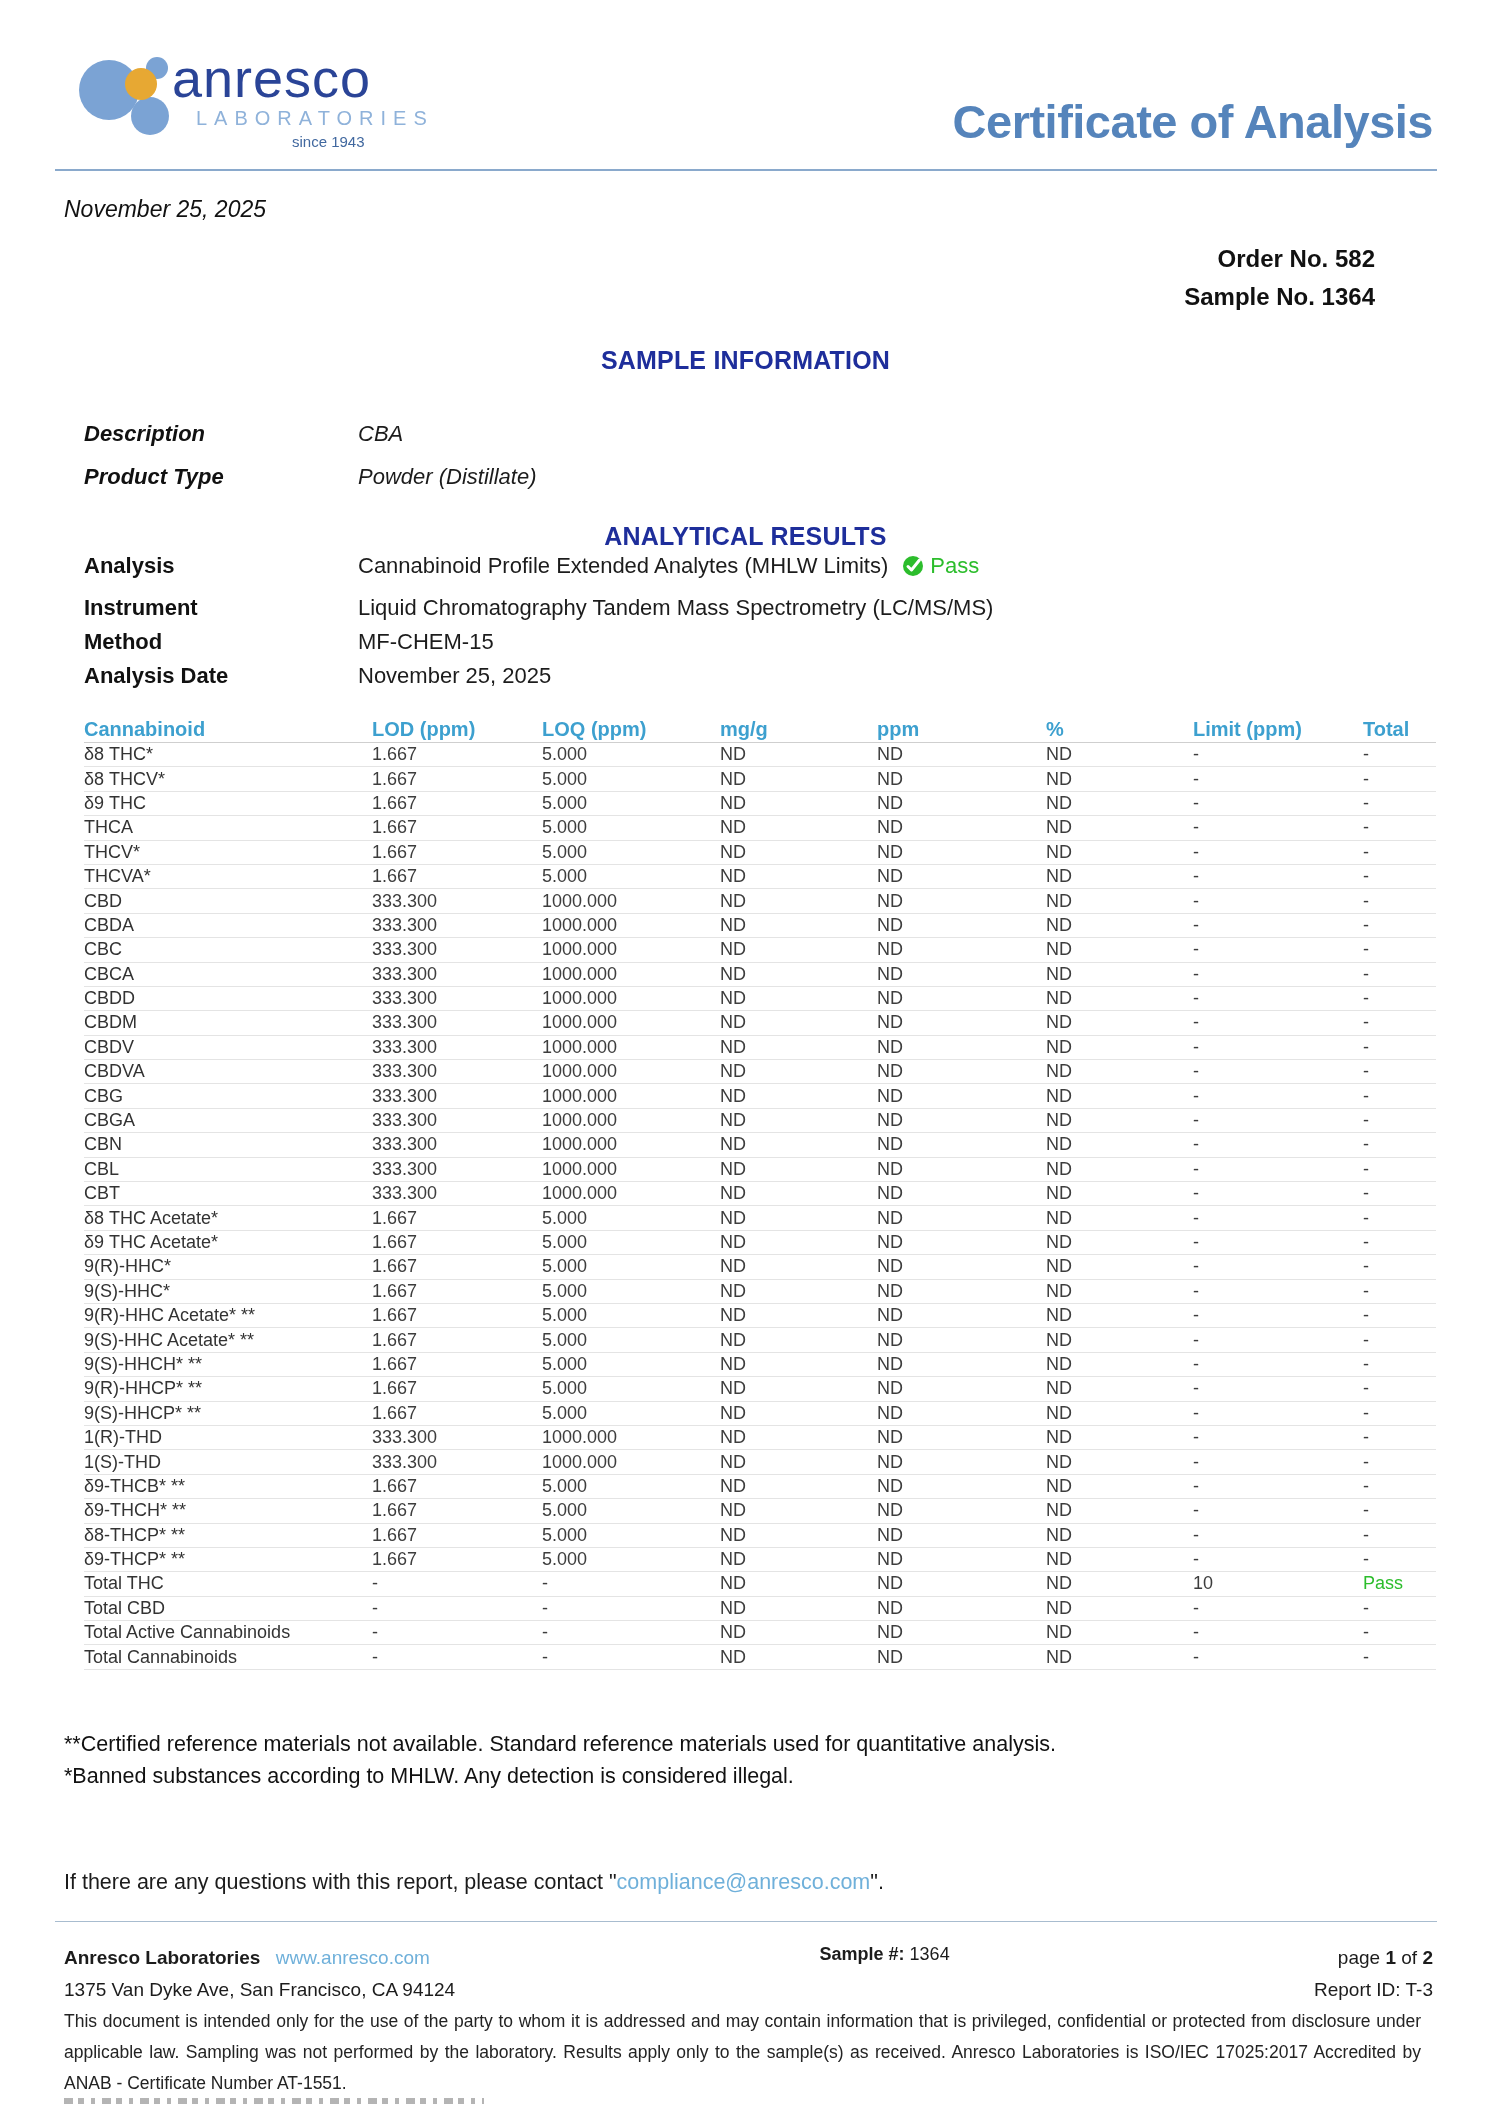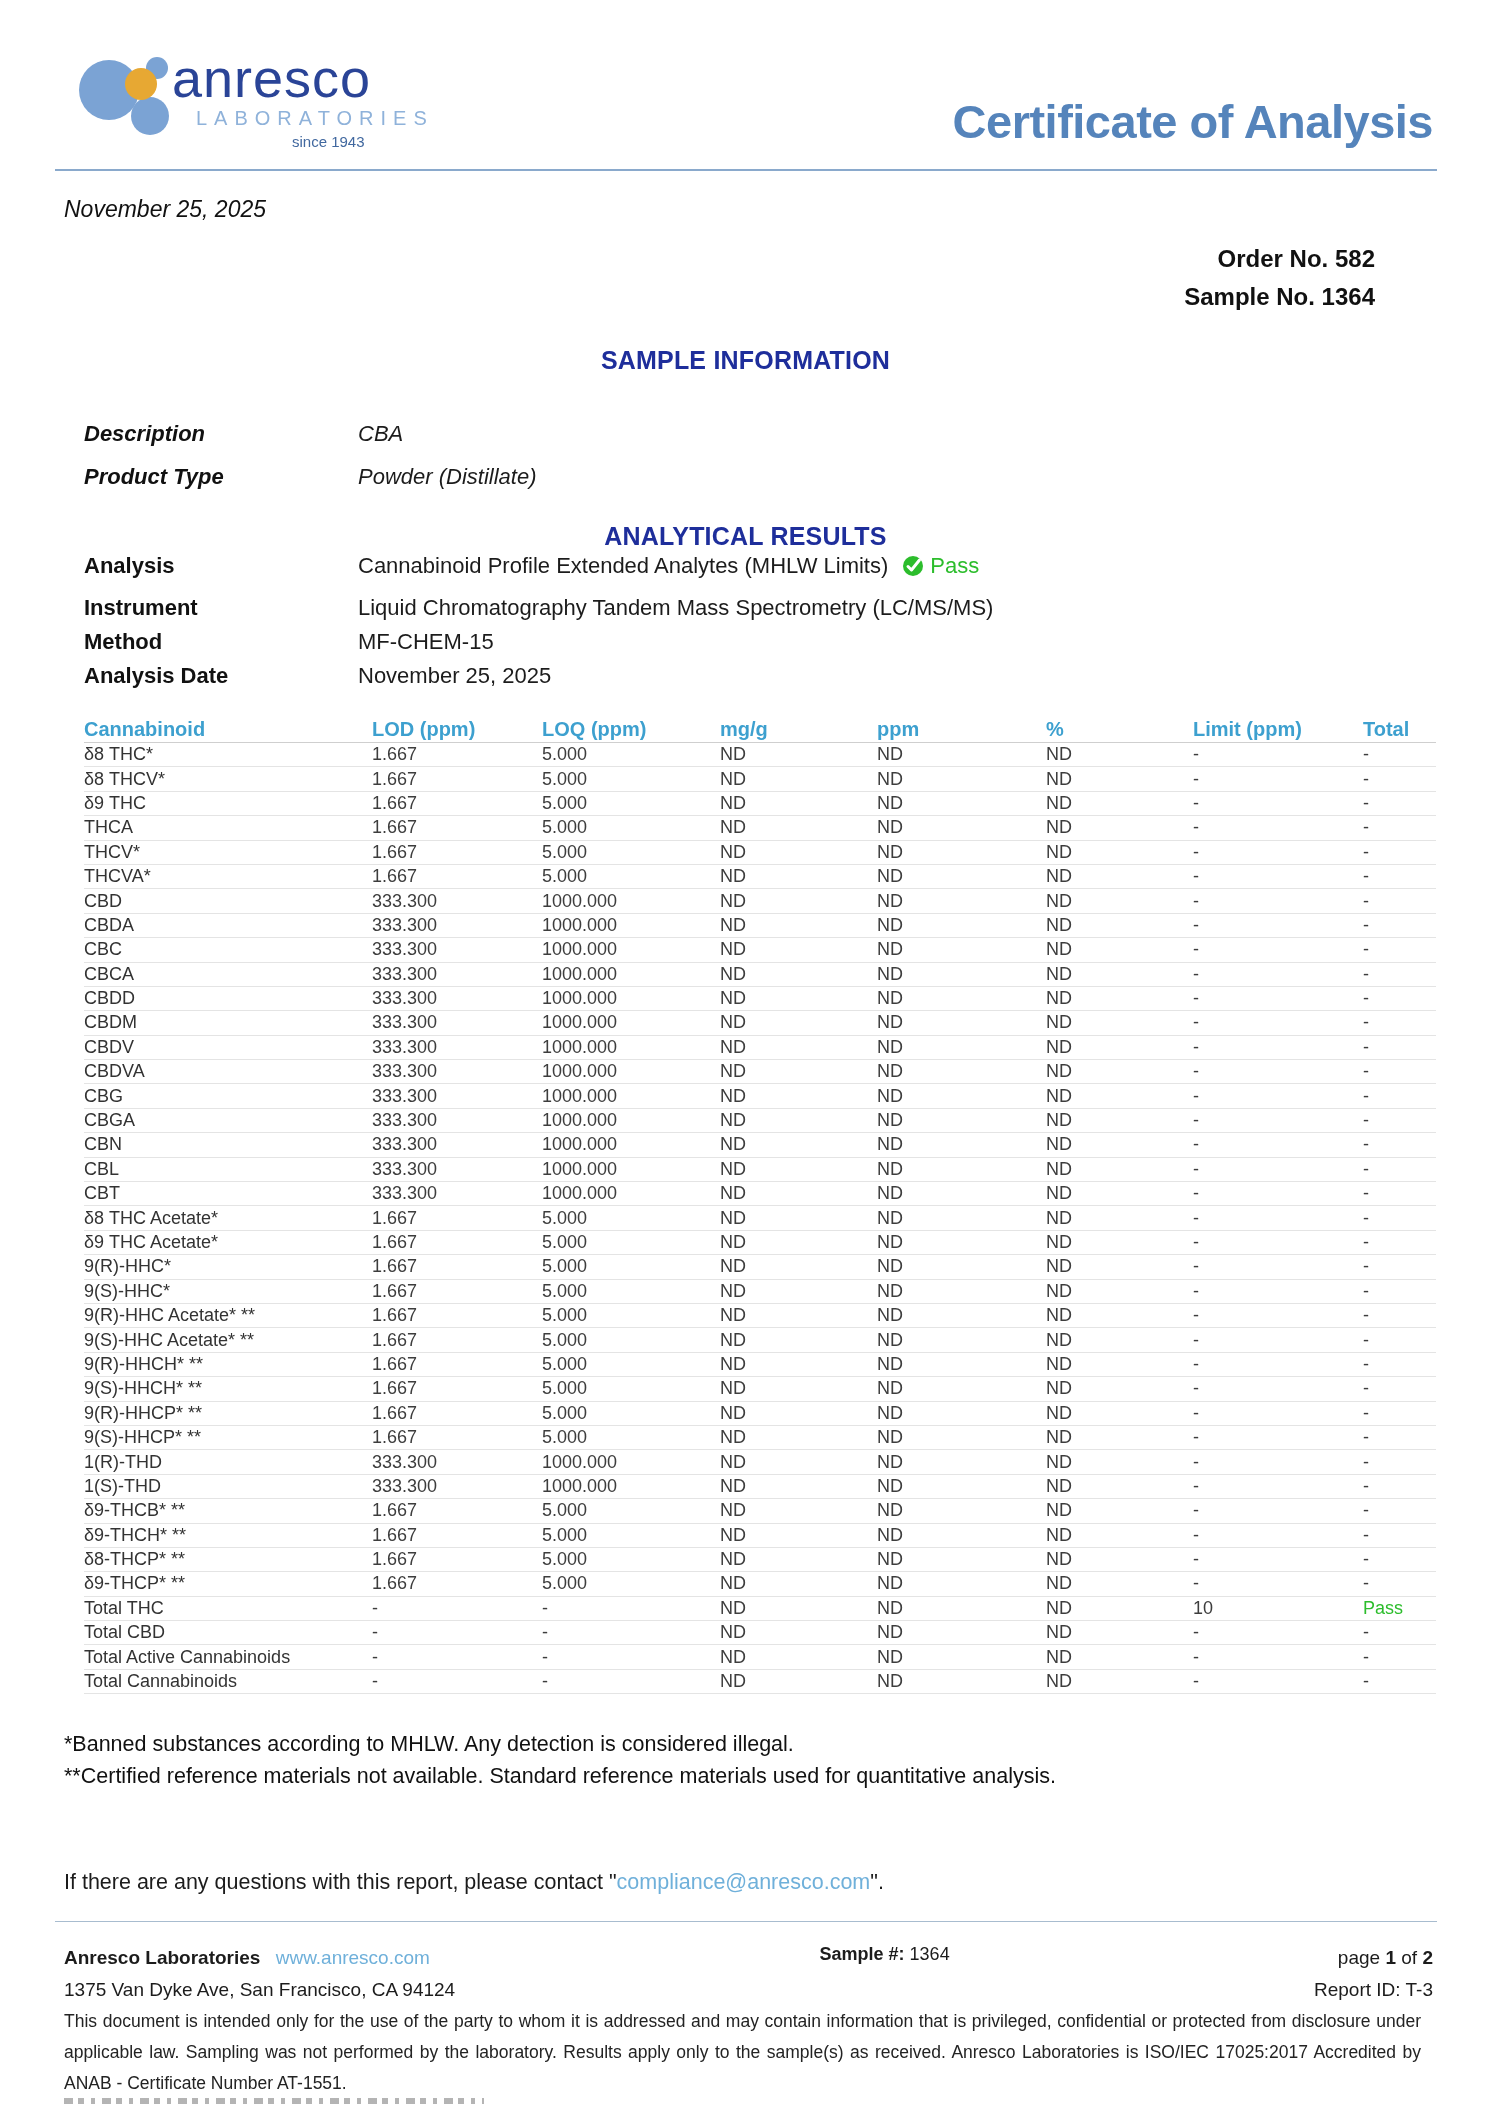--- a/index.html
+++ b/index.html
@@ -415,30 +415,20 @@
           <td class="analyte">9(S)-HHC Acetate* **</td>
           <td>1.667</td>
           <td>5.000</td>
           <td>ND</td>
           <td>ND</td>
           <td>ND</td>
           <td>-</td>
           <td>-</td>
         </tr>
         <tr>
-          <td class="analyte">9(R)-HHCH* **</td>
-          <td>1.667</td>
-          <td>5.000</td>
-          <td>ND</td>
-          <td>ND</td>
-          <td>ND</td>
-          <td>-</td>
-          <td>-</td>
-        </tr>
-        <tr>
           <td class="analyte">9(S)-HHCH* **</td>
           <td>1.667</td>
           <td>5.000</td>
           <td>ND</td>
           <td>ND</td>
           <td>ND</td>
           <td>-</td>
           <td>-</td>
         </tr>
         <tr>
@@ -558,22 +548,22 @@
           <td>ND</td>
           <td>ND</td>
           <td>ND</td>
           <td>-</td>
           <td>-</td>
         </tr>
       </tbody>
   </table>
 
   <div class="footnotes">
+    <div>**Certified reference materials not available. Standard reference materials used for quantitative analysis.</div>
     <div>*Banned substances according to MHLW. Any detection is considered illegal.</div>
-    <div>**Certified reference materials not available. Standard reference materials used for quantitative analysis.</div>
   </div>
 
   <div class="contact"><span>If there are any questions with this report, please contact "</span><a href="#">compliance@anresco.com</a><span>".</span></div>
 
   <div class="footer-rule"></div>
 
   <div class="footer">
     <div class="footer-left">
       <div>
         <span class="lab-name">Anresco Laboratories</span>

